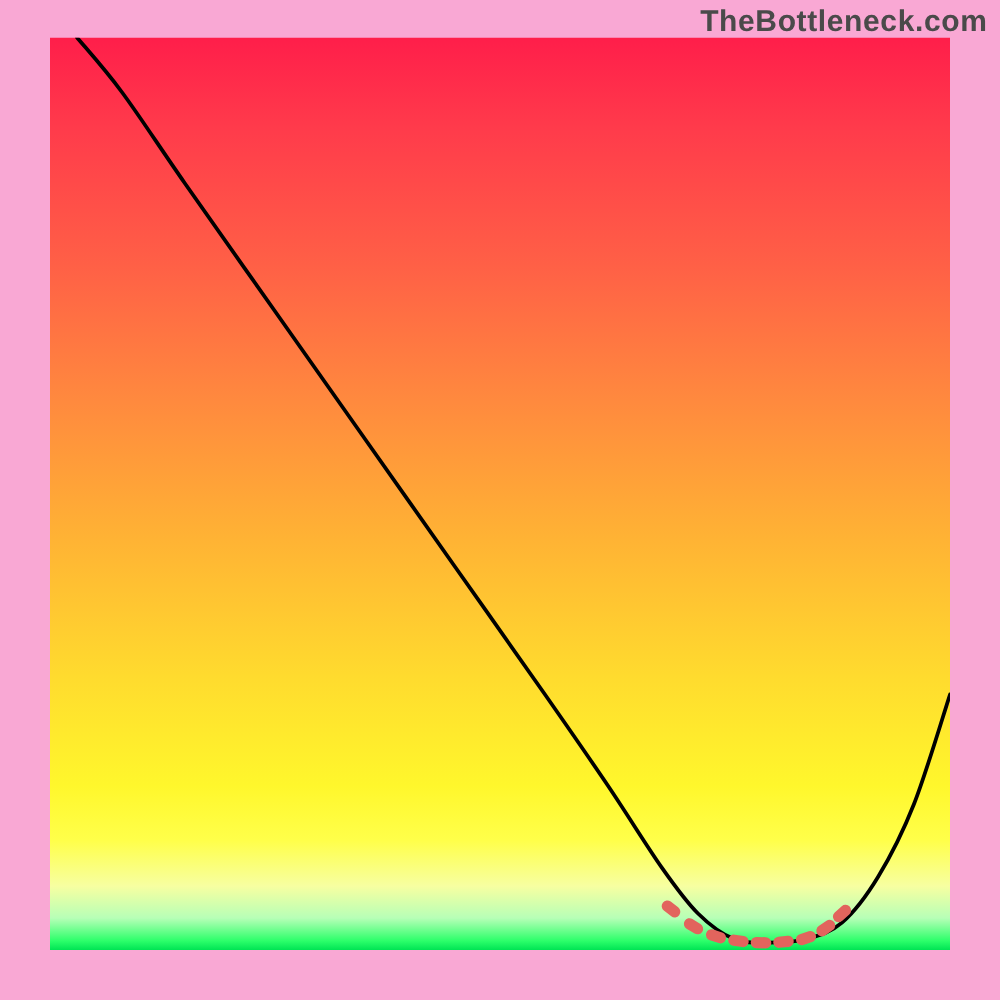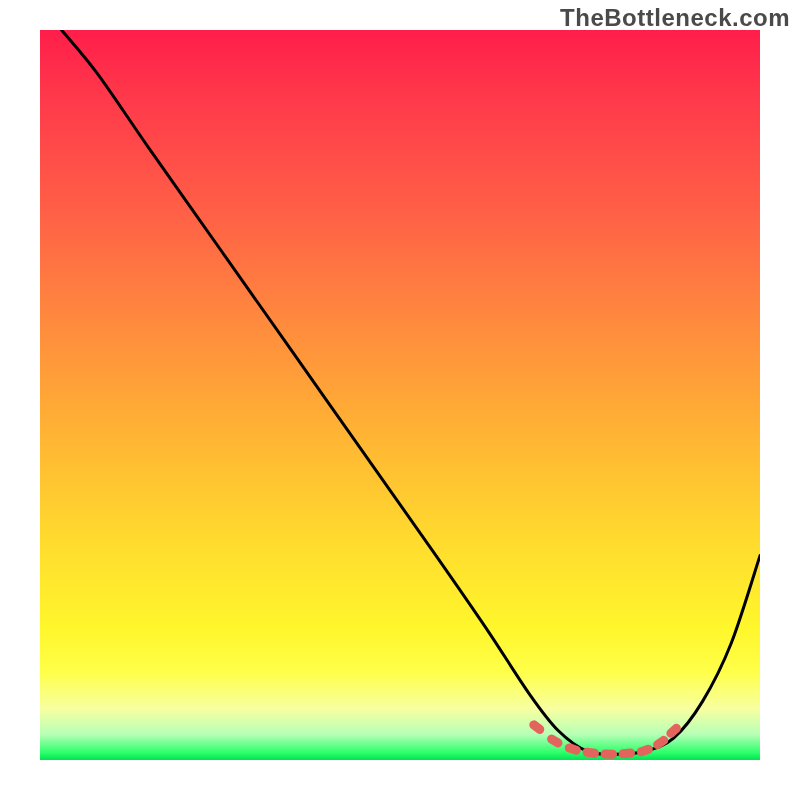--- a/index.html
+++ b/index.html
@@ -8,21 +8,21 @@
     width: 800px;
     height: 800px;
     background: #000;
     overflow: hidden;
     font-family: Arial, Helvetica, sans-serif;
   }
   .frame {
     position: relative;
     width: 800px;
     height: 800px;
-    background: #ffffff;
+    background: #f9a8d4;
   }
   .watermark {
     position: absolute;
     top: 4px;
     right: 10px;
     color: #4a4a4a;
     font-size: 24px;
     font-weight: bold;
     letter-spacing: 0.5px;
     z-index: 5;

